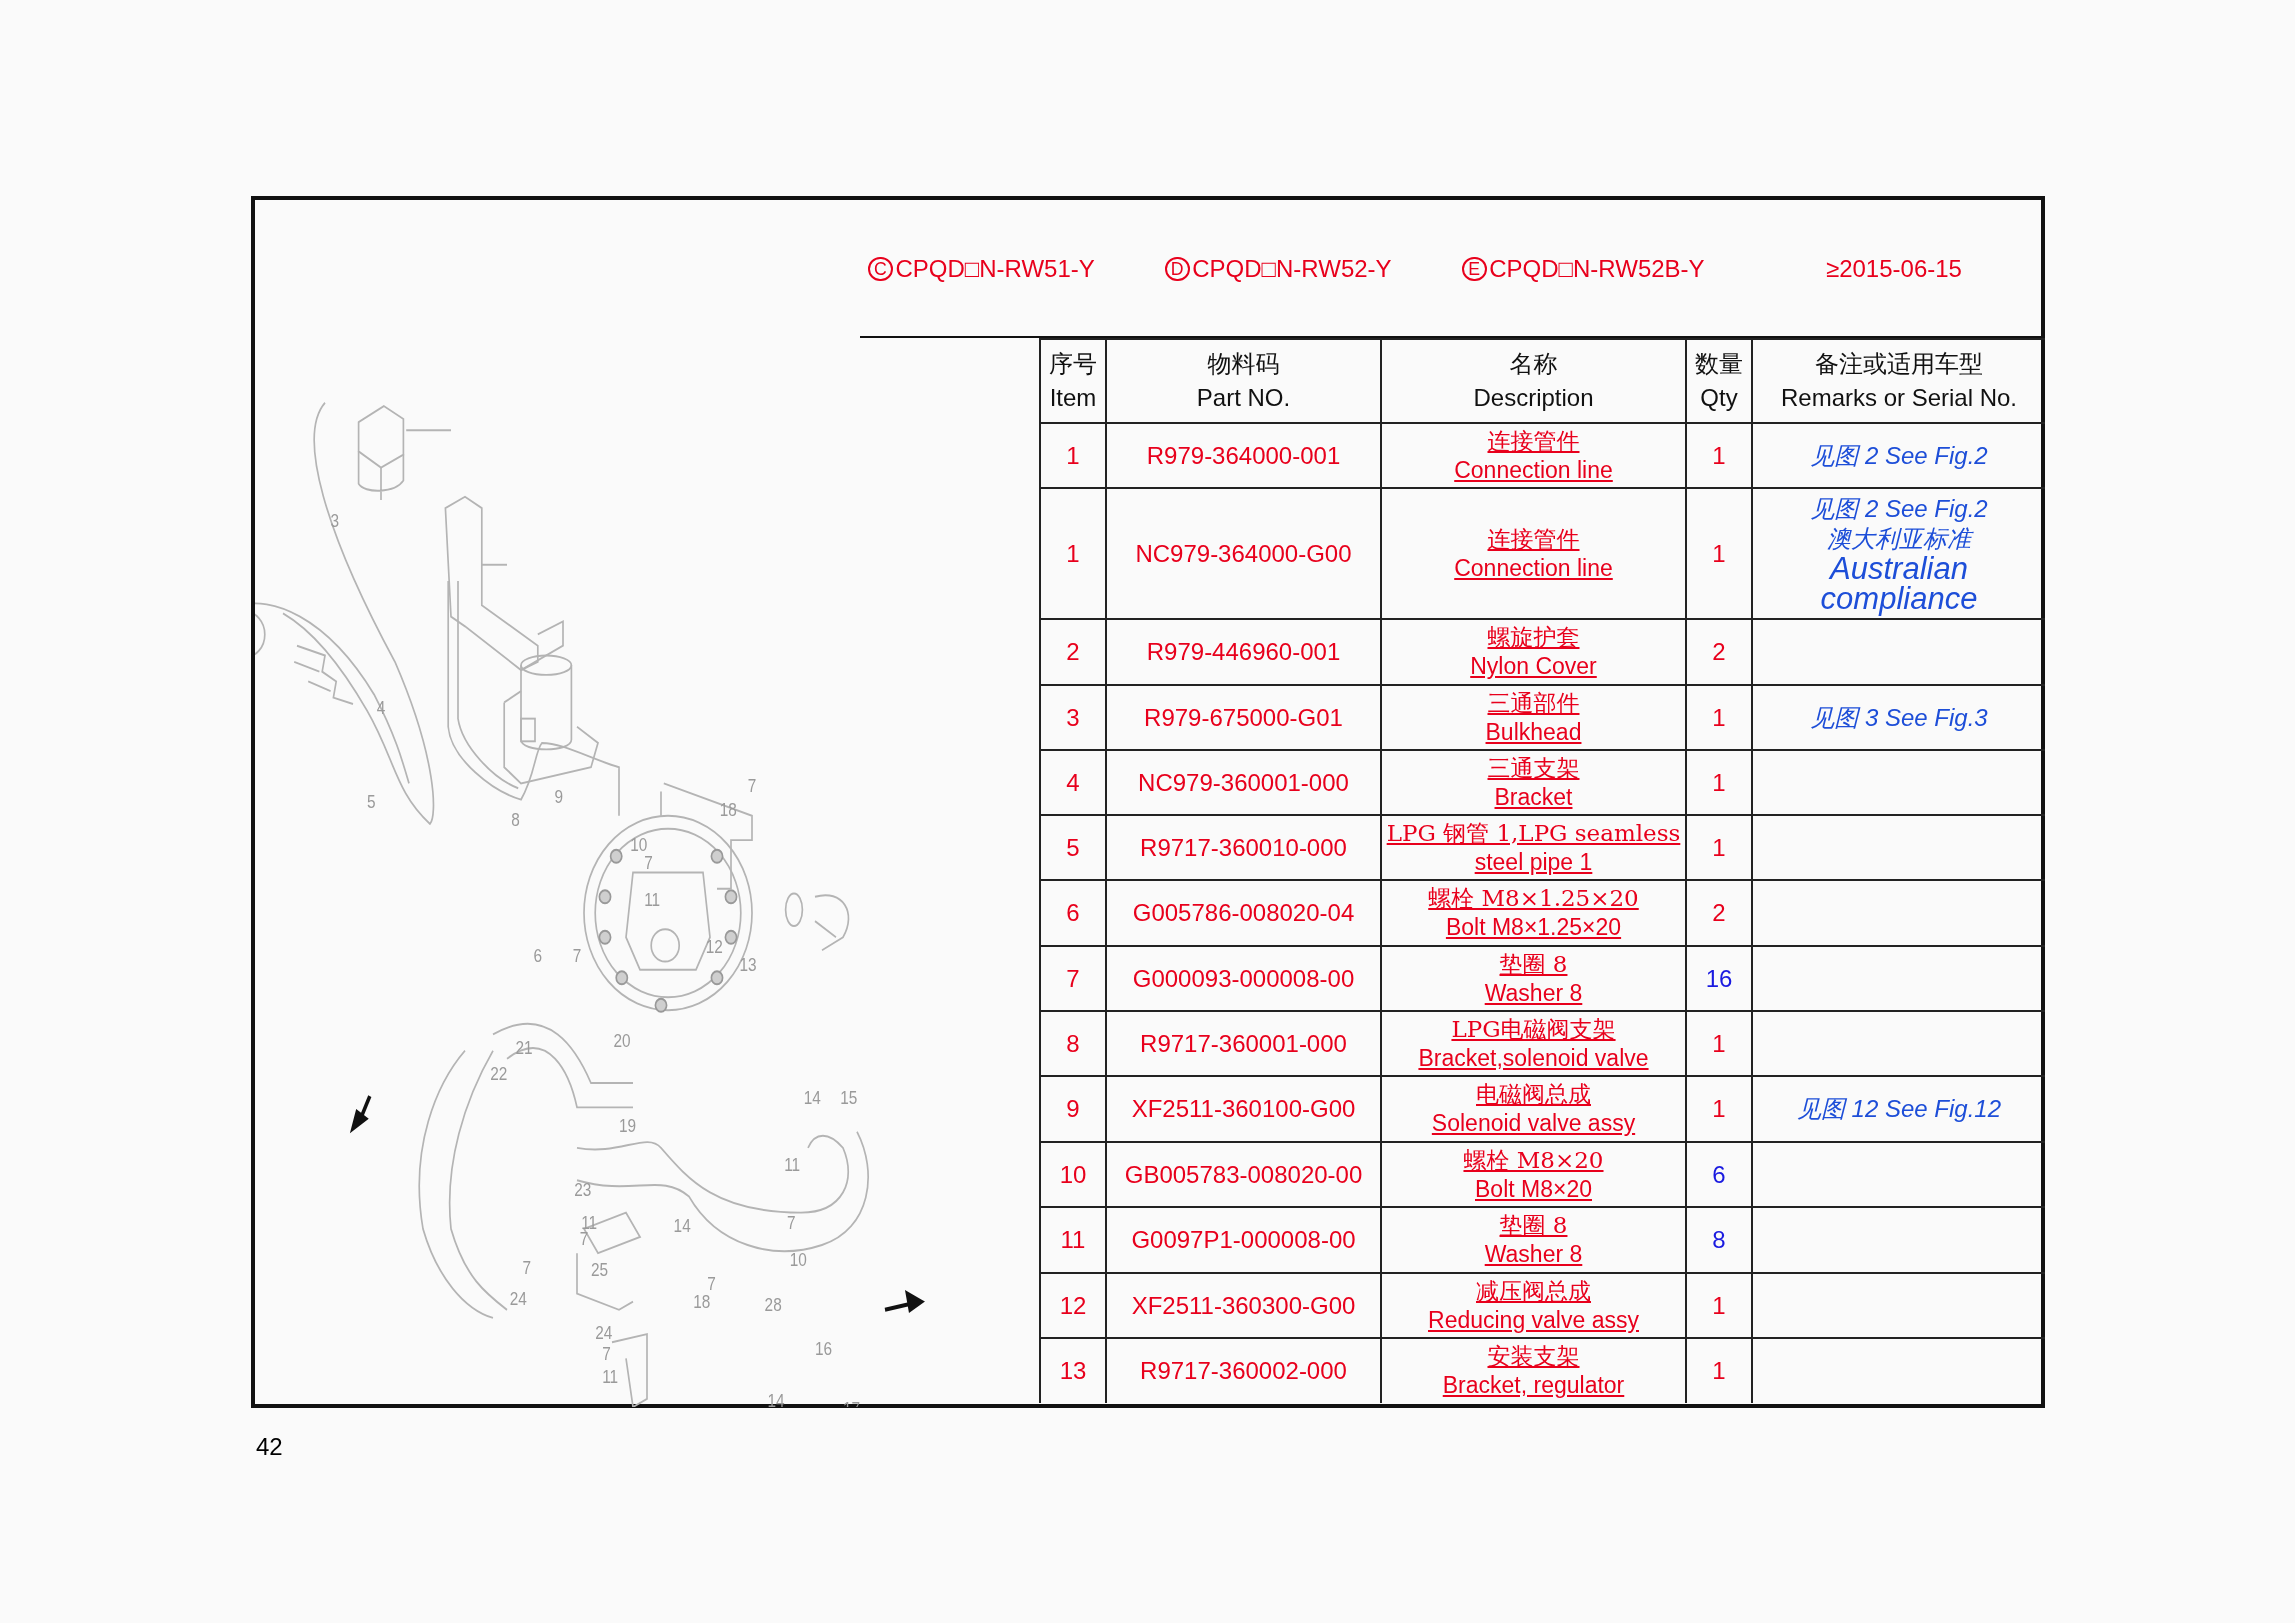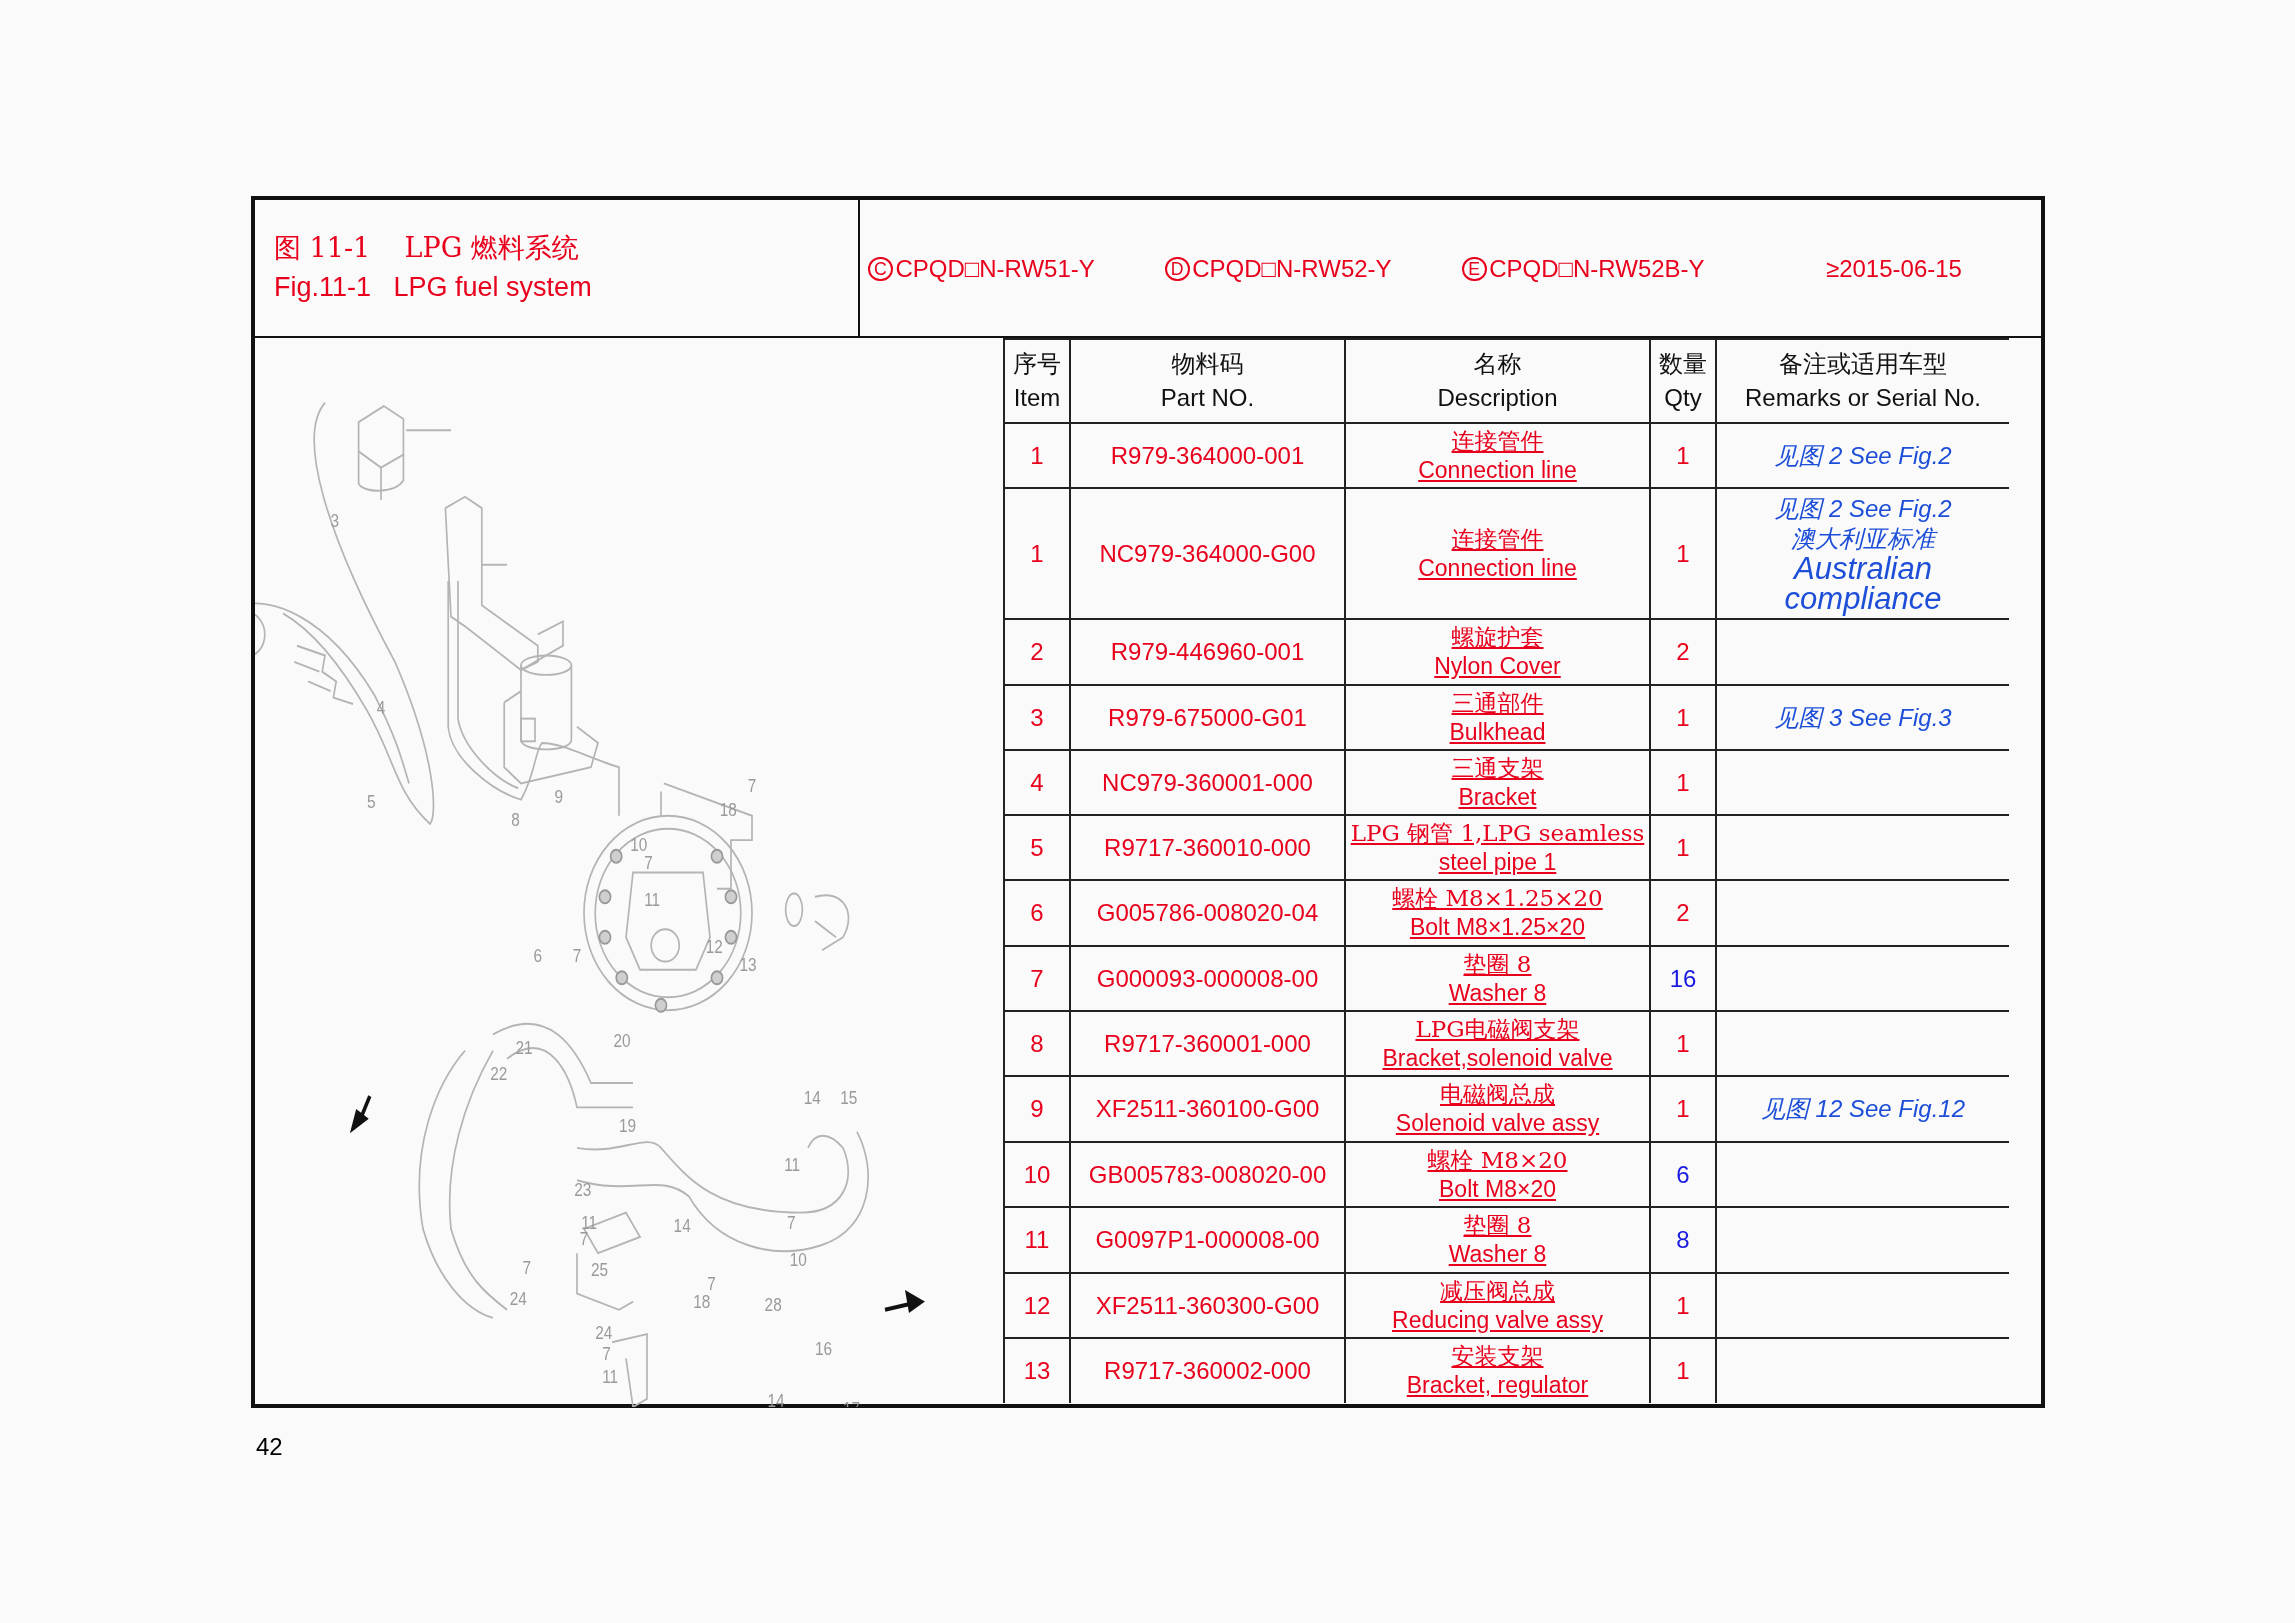--- a/index.html
+++ b/index.html
@@ -14,45 +14,41 @@
   .title-cn, .title-en { position: absolute; left: 19px; color: #e8001c; font-size: 27px; white-space: pre; }
   .title-cn { top: 30px; }
   .title-en { top: 72px; }
   .models { position: absolute; top: 55px; left: 0; right: 0; height: 34px; color: #e8001c; font-size: 24px; }
   .model { position: absolute; top: 0; white-space: nowrap; display: flex; align-items: center; }
   .circ { display: inline-flex; width: 24.5px; height: 24.5px; border: 2px solid #e8001c; border-radius: 50%;
           box-sizing: border-box; align-items: center; justify-content: center; font-size: 17.7px; margin-right: 2.7px; }
   .diagram { position: absolute; left: 0; top: 138px; width: 784px; height: 1069px; }
   .diagram svg { width: 100%; height: 100%; }
   .lbl { font-family: "Liberation Sans", sans-serif; font-size: 30px; fill: #9a9a9a; }
-  table.parts { position: absolute; left: 748px; top: 138px; width: 1005px; border-collapse: collapse;
+  table.parts { position: absolute; left: 784px; top: 138px; width: 1005px; border-collapse: collapse;
                 table-layout: fixed; border-radius: 11px; }
   table.parts td, table.parts th { border: 2px solid #222; padding: 0; text-align: center; vertical-align: middle; }
   table.parts tr > :first-child { border-left: 2px solid #222; }
   table.parts tr > :last-child { border-right: none; margin-left: 19px; }
   table.parts tr:last-child td { border-bottom: none; }
   table.parts th { font-weight: normal; color: #111; font-size: 24px; line-height: 33px; height: 82px; }
   .cn { font-family: "DejaVu Serif", serif; }
   td.item, td.part, td.qty { color: #e8001c; font-size: 24px; }
   td.part { text-align: left; padding-left: 15px; }
   td.desc { text-align: left; padding-left: 13.6px; color: #e8001c; font-size: 23px; line-height: 29px; white-space: nowrap; overflow: visible; text-decoration: underline; }
   td.remark { color: #1d4ed8; font-size: 24px; line-height: 30px; font-style: italic; }
   td.remark .big { font-size: 31px; }
   td.qty.blue { color: #1a1ae0; }
   .page-num { position: absolute; left: 256px; top: 1433px; font-size: 24px; color: #000000; }
 </style>
 </head>
 <body>
 
 <div class="frame">
 
-  <div class="hdr-left">
-    <div class="title-cn cn">图 11-1    LPG 燃料系统</div>
-    <div class="title-en">Fig.11-1   LPG fuel system</div>
-  </div>
 
   <div class="hdr-right">
     <div class="models">
       <div class="model" style="left:8.2px">
         <span class="circ">C</span>
         <span>CPQD□N-RW51-Y</span>
       </div>
       <div class="model" style="left:305px">
         <span class="circ">D</span>
         <span>CPQD□N-RW52-Y</span>

